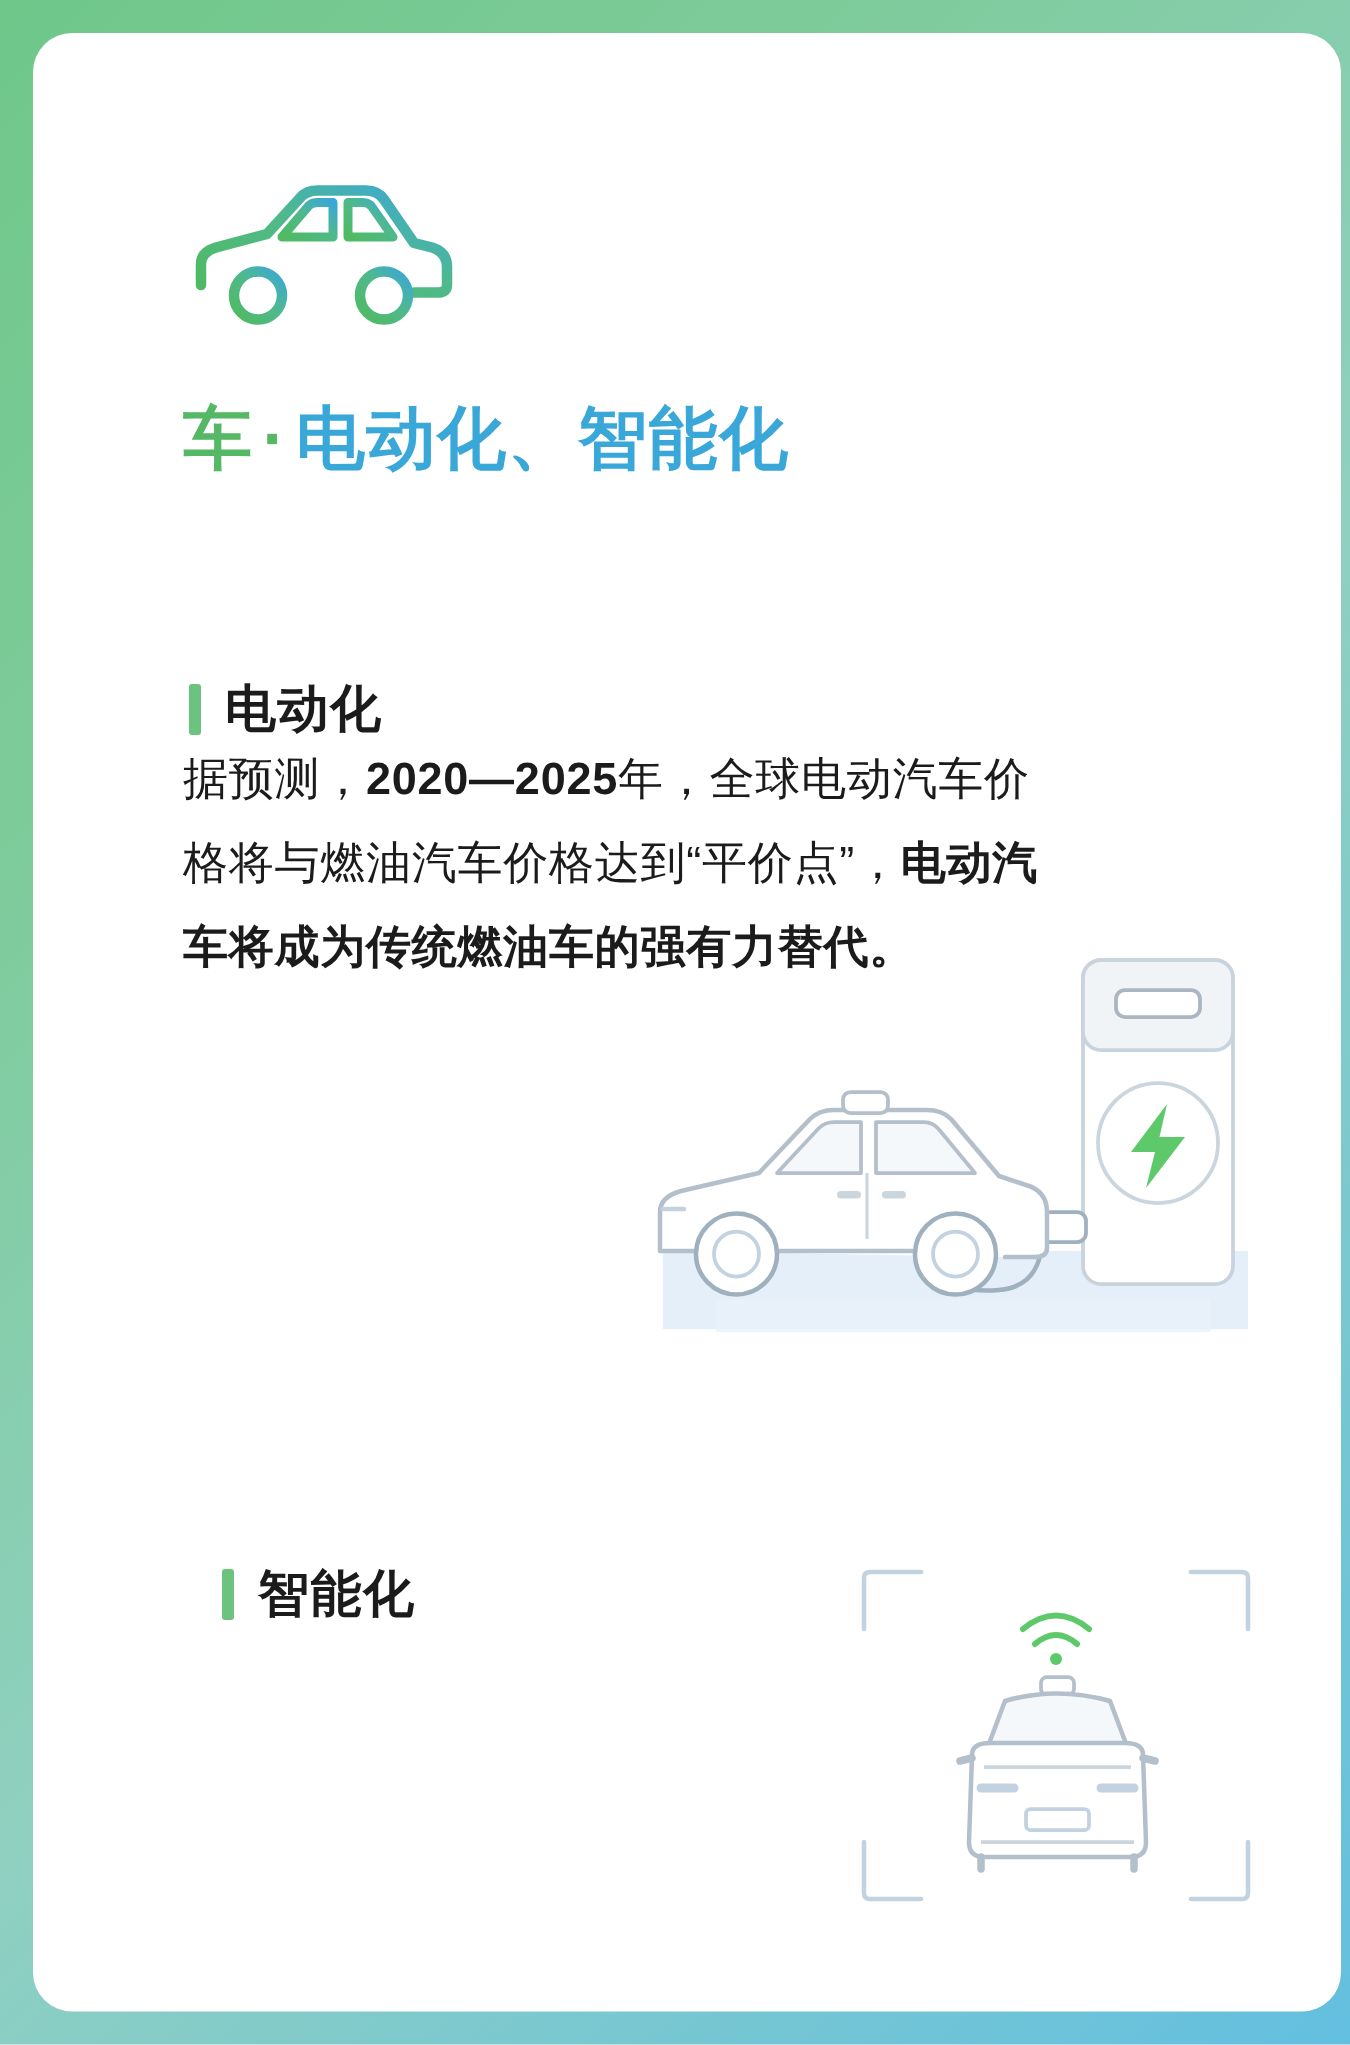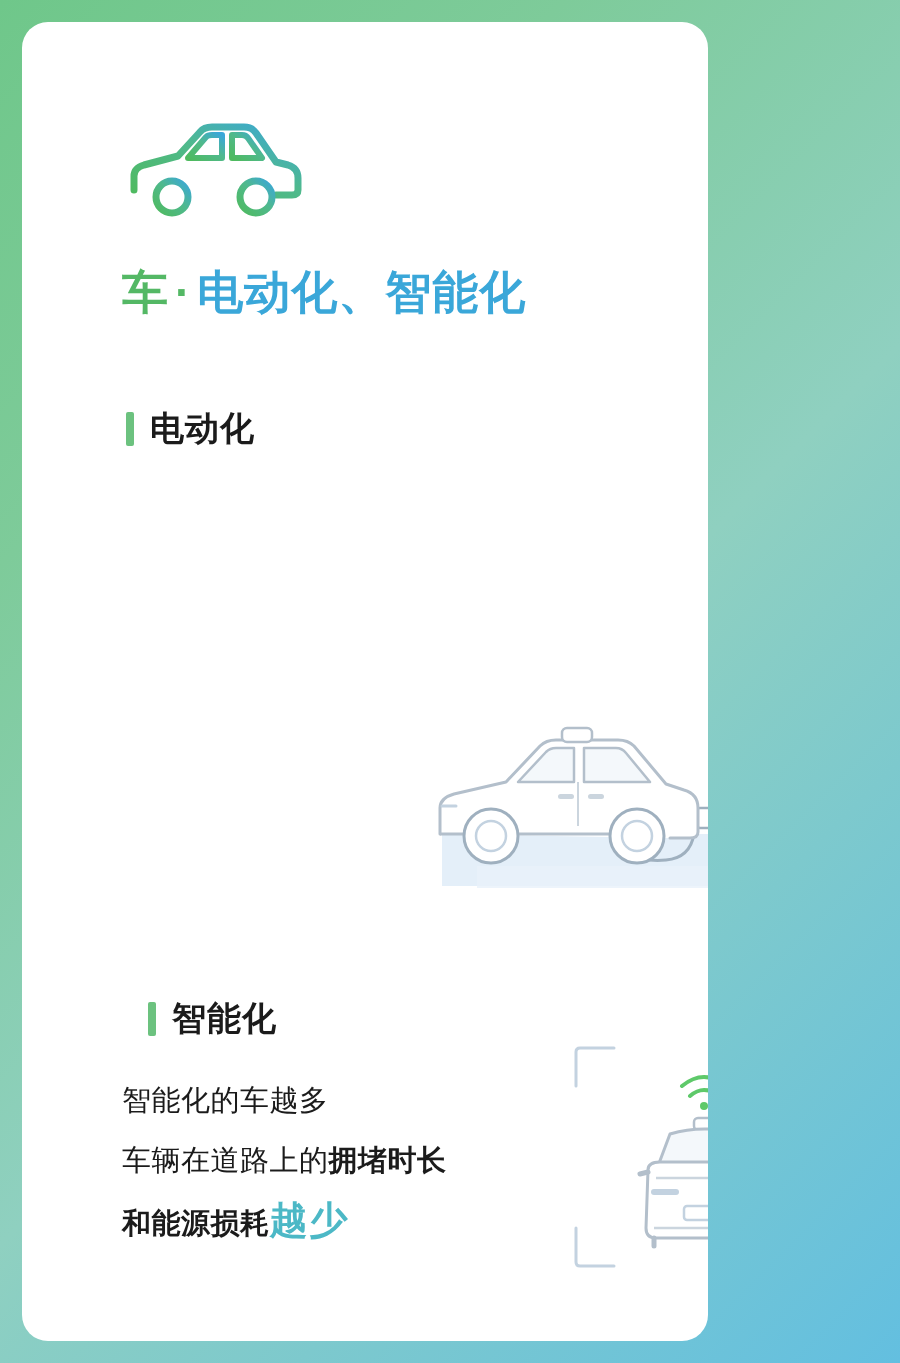--- a/index.html
+++ b/index.html
@@ -10,21 +10,21 @@
     width: 900px;
     height: 1363px;
     background: linear-gradient(135deg, #6fc78a 0%, #7ecb9a 25%, #8fd0c0 55%, #63bfe0 100%);
     font-family: "Liberation Sans", sans-serif;
     overflow: hidden;
   }
   .card {
     position: absolute;
     left: 22px;
     top: 22px;
-    width: 686px;
+    width: 872px;
     height: 1319px;
     background: #ffffff;
     border-radius: 26px;
     overflow: hidden;
   }
 
   
   .car-logo {
     position: absolute;
     left: 104px;
@@ -44,20 +44,21 @@
   .title .t-green { color: #54b865; }
   .title .t-dot   { color: #54b865; padding: 0 6px; }
   .title .t-blue  { color: #3aa7d9; }
 
   
   .sec-head {
     position: absolute;
     display: flex;
     align-items: center;
     gap: 16px;
+    margin-top: 44px;
   }
   .sec-head .bar {
     width: 8px;
     height: 34px;
     background: #6cc27f;
     border-radius: 2px;
   }
   .sec-head .txt {
     font-size: 34px;
     font-weight: bold;
@@ -143,20 +144,23 @@
 
   <div class="title">
     <span class="t-green">车</span><span class="t-dot">·</span><span class="t-blue">电动化、智能化</span>
   </div>
 
   <div class="sec-head sec1">
     <span class="bar"></span>
     <span class="txt">电动化</span>
   </div>
 
+  <div class="para">
+    <span>据预测，</span><span class="num">2020—2025</span><span>年，全球电动汽车价格将与燃油汽车价格达到“平价点”，</span><span class="bold">电动汽车将成为传统燃油车的强有力替代。</span>
+  </div>
 
   <div class="illus-ev">
     <svg width="420" height="300" viewBox="0 0 420 300">
 
       <rect x="20" y="212" width="390" height="52" fill="#dbe9f7" opacity="0.75"></rect>
       <rect x="55" y="244" width="330" height="22" fill="#e8f1fa" opacity="0.8"></rect>
 
       <rect x="300" y="18" width="100" height="216" rx="12" fill="#ffffff" stroke="#c9d3de" stroke-width="2.5"></rect>
       <rect x="300" y="18" width="100" height="60" rx="12" fill="#f1f4f7" stroke="#c9d3de" stroke-width="2.5"></rect>
       <rect x="322" y="38" width="56" height="18" rx="6" fill="#ffffff" stroke="#aab6c2" stroke-width="2.5"></rect>
@@ -186,31 +190,20 @@
 
       <path d="M20 184 L34 184" stroke="#c3d2e0" stroke-width="3" stroke-linecap="round"></path>
     </svg>
   </div>
 
   <div class="sec-head sec2">
     <span class="bar"></span>
     <span class="txt">智能化</span>
   </div>
 
-  <div class="para2">
-    <div>
-      <span>智能化的车越多</span>
-    </div>
-    <div>
-      <span>车辆在道路上的</span><span class="bold">拥堵时长</span>
-    </div>
-    <div>
-      <span class="bold">和能源损耗</span><span class="hl">越少</span>
-    </div>
-  </div>
 
   <div class="illus-smart">
     <svg width="268" height="230" viewBox="0 0 268 230">
 
       <path d="M6 44 L6 10 Q6 6 10 6 L44 6" fill="none" stroke="#c3d2e0" stroke-width="3" stroke-linecap="round"></path>
       <path d="M224 6 L258 6 Q262 6 262 10 L262 44" fill="none" stroke="#c3d2e0" stroke-width="3" stroke-linecap="round"></path>
       <path d="M6 186 L6 220 Q6 224 10 224 L44 224" fill="none" stroke="#c3d2e0" stroke-width="3" stroke-linecap="round"></path>
       <path d="M224 224 L258 224 Q262 224 262 220 L262 186" fill="none" stroke="#c3d2e0" stroke-width="3" stroke-linecap="round"></path>
 
       <g stroke="#5ec96a" fill="none" stroke-width="4" stroke-linecap="round">

